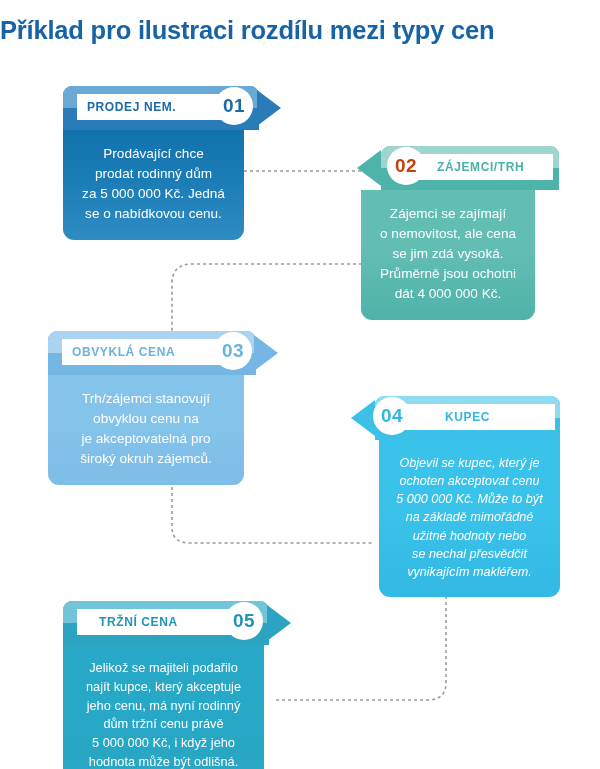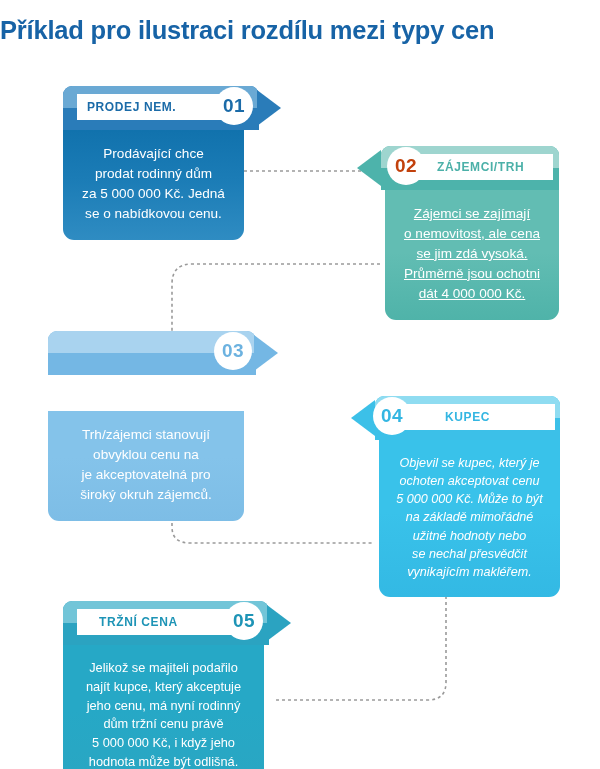--- a/index.html
+++ b/index.html
@@ -110,38 +110,36 @@
   
   #card2{ left:361px; top:146px; width:198px; }
   #card2 .head-band{ left:20px; width:178px; background:#4fb5ac; }
   #card2 .band-top{ background:#9ed5cf; }
   #card2 .band-bot{ background:#4db3ab; }
   #card2 .head-arrow{ left:-4px; border-right:24px solid #4db3ab; border-left:none; }
   #card2 .ribbon{ left:32px; width:160px; }
   #card2 .ribbon-label{ margin-left:44px; color:#4bb0a8; }
   #card2 .num-circle{ left:26px; color:#c2410c; }
   #card2 .card-body{
-    margin-left:24px; width:174px;
+    width:174px;
     background:linear-gradient(180deg,#62bdb3 0%,#62bdb3 48%,#4fb3a9 100%);
-    text-decoration:underline;
   }
 
   
   #card3{ left:48px; top:331px; width:232px; }
   #card3 .head-band{ width:208px; background:#74b7e4; }
   #card3 .band-top{ background:#a9d3ef; }
   #card3 .band-bot{ background:#74b7e4; }
   #card3 .head-arrow{ left:206px; border-left:24px solid #74b7e4; }
   #card3 .ribbon{ left:14px; width:182px; }
   #card3 .ribbon-label{ margin-left:10px; color:#6cb2e0; }
   #card3 .num-circle{ left:166px; color:#6cb2e0; }
   #card3 .card-body{
     width:196px;
     background:linear-gradient(180deg,#84c3ea 0%,#84c3ea 42%,#7dbde6 100%);
-    margin-top:36px;
   }
 
   
   #card4{ left:355px; top:396px; width:205px; }
   #card4 .head-band{ left:20px; width:185px; background:#3fc3ea; }
   #card4 .band-top{ background:#8fdcf1; }
   #card4 .band-bot{ background:#3cc0e8; }
   #card4 .head-arrow{ left:-4px; border-right:24px solid #3cc0e8; border-left:none; }
   #card4 .ribbon{ left:32px; width:168px; }
   #card4 .ribbon-label{ margin-left:58px; color:#34b6e2; }
@@ -222,20 +220,23 @@
     </div>
   </div>
 
   <div class="card" id="card3">
     <div class="card-head">
       <div class="head-band">
         <div class="band-top"></div>
         <div class="band-bot"></div>
       </div>
       <div class="head-arrow arrow-top"></div>
+      <div class="ribbon">
+        <span class="ribbon-label">OBVYKLÁ CENA</span>
+      </div>
       <div class="num-circle">03</div>
     </div>
     <div class="card-body">
       <div class="line">Trh/zájemci stanovují</div>
       <div class="line">obvyklou cenu na</div>
       <div class="line">je akceptovatelná pro</div>
       <div class="line">široký okruh zájemců.</div>
     </div>
   </div>
 

